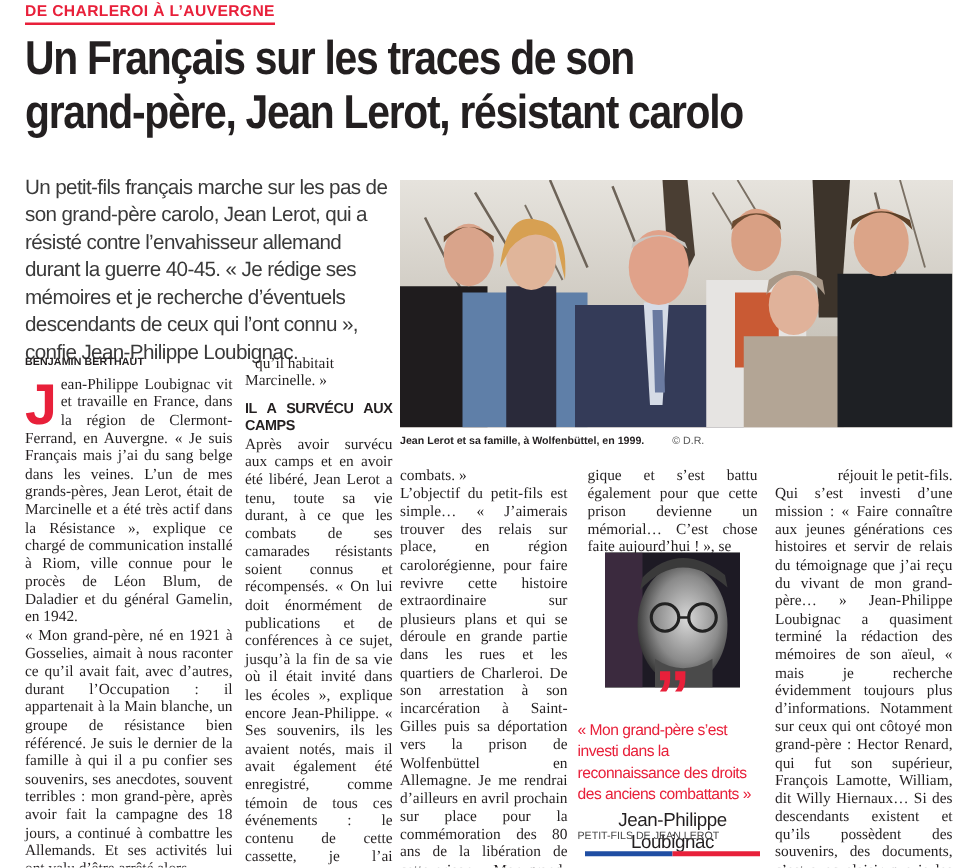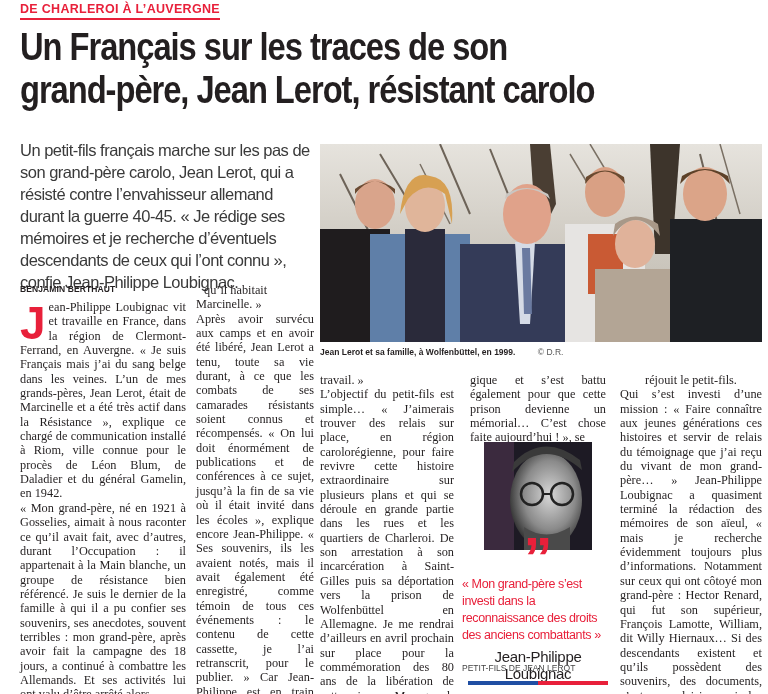--- a/index.html
+++ b/index.html
@@ -136,25 +136,26 @@
   <span class="credit">© D.R.</span>
 </div>
 
 <div class="col" style="left:20px; top:300px; width:166px;">
   <p><span class="dropcap">J</span><span>ean-Philippe Loubignac vit et travaille en France, dans la région de Clermont-Ferrand, en Auvergne. « Je suis Français mais j’ai du sang belge dans les veines. L’un de mes grands-pères, Jean Lerot, était de Marcinelle et a été très actif dans la Résistance », explique ce chargé de communication installé à Riom, ville connue pour le procès de Léon Blum, de Daladier et du général Gamelin, en 1942.</span></p>
   <p>« Mon grand-père, né en 1921 à Gosselies, aimait à nous raconter ce qu’il avait fait, avec d’autres, durant l’Occupation : il appartenait à la Main blanche, un groupe de résistance bien référencé. Je suis le dernier de la famille à qui il a pu confier ses souvenirs, ses anecdotes, souvent terribles : mon grand-père, après avoir fait la campagne des 18 jours, a continué à combattre les Allemands. Et ses activités lui ont valu d’être arrêté alors</p>
 </div>
 
 <div class="col" style="left:196px; top:283px; width:118px;">
   <p style="text-align:left; text-indent:8px;">qu’il habitait Marcinelle. »</p>
+  <h3 class="subhead" style="margin-top:8px;">IL A SURVÉCU AUX CAMPS</h3>
   <p>Après avoir survécu aux camps et en avoir été libéré, Jean Lerot a tenu, toute sa vie durant, à ce que les combats de ses camarades résistants soient connus et récompensés. « On lui doit énormément de publications et de conférences à ce sujet, jusqu’à la fin de sa vie où il était invité dans les écoles », explique encore Jean-Philippe. « Ses souvenirs, ils les avaient notés, mais il avait également été enregistré, comme témoin de tous ces événements : le contenu de cette cassette, je l’ai retranscrit, pour le publier. » Car Jean-Philippe est en train d’écrire les mémoires de son grand-père : « Il rédigeait, imprimait et distribuait le journal clandestin de propagande anti-allemande « La Liberté ». Pour ce travail, je me base sur les très nombreux écrits que Jean Lerot m’a laissés ainsi que des témoignages audio, des correspondances, une mine d’infor-</p>
 </div>
 
 <div class="col" style="left:320px; top:373px; width:134px;">
-  <p style="text-align:left;">travail. »</p>
+  <p style="text-align:left;">combats. »</p>
   <p>L’objectif du petit-fils est simple… « J’aimerais trouver des relais sur place, en région carolorégienne, pour faire revivre cette histoire extraordinaire sur plusieurs plans et qui se déroule en grande partie dans les rues et les quartiers de Charleroi. De son arrestation à son incarcération à Saint-Gilles puis sa déportation vers la prison de Wolfenbüttel en Allemagne. Je me rendrai d’ailleurs en avril prochain sur place pour la commémoration des 80 ans de la libération de cette prison… Mon grand-père s’est ensuite énormément investi dans la reconnaissance des droits des anciens combattants en Bel-</p>
 </div>
 
 <div class="col" style="left:470px; top:373px; width:136px;">
   <p>gique et s’est battu également pour que cette prison devienne un mémorial… C’est chose faite aujourd’hui ! », se</p>
 </div>
 
 <div class="quotebox">
   <div class="portrait">
     <svg width="108" height="108" viewBox="0 0 108 108" xmlns="http://www.w3.org/2000/svg">
@@ -179,15 +180,15 @@
   <div class="quote-text">« Mon grand-père s’est investi dans la reconnaissance des droits des anciens combattants »</div>
   <div class="quote-author">Jean-Philippe Loubignac</div>
   <div class="quote-role">PETIT-FILS DE JEAN LEROT</div>
 </div>
 <div class="tricolor">
   <div class="blue"></div>
   <div class="red"></div>
 </div>
 
 <div class="col" style="left:620px; top:373px; width:142px;">
-  <p style="text-align:center;">réjouit le petit-fils.</p>
+  <p style="text-align:right;">réjouit le petit-fils.</p>
   <p><span>Qui s’est investi d’une mission : « Faire connaître aux jeunes générations ces histoires et servir de relais du témoignage que j’ai reçu du vivant de mon grand-père… » Jean-Philippe Loubignac a quasiment terminé la rédaction des mémoires de son aïeul, « mais je recherche évidemment toujours plus d’informations. Notamment sur ceux qui ont côtoyé mon grand-père : Hector Renard, qui fut son supérieur, François Lamotte, William, dit Willy Hiernaux… Si des descendants existent et qu’ils possèdent des souvenirs, des documents, c’est avec plaisir que je les rencontrerais ! » Jean-Philippe Loubignac est joignable par courriel : jploubi@hotmail.fr</span></p>
 </div>
 
 </body></html>

